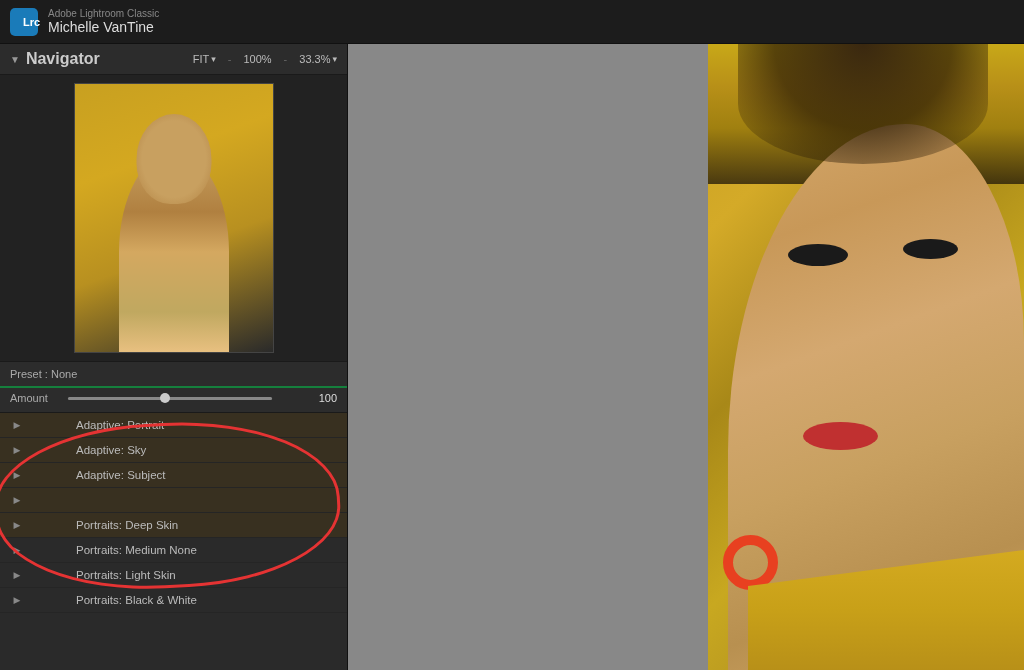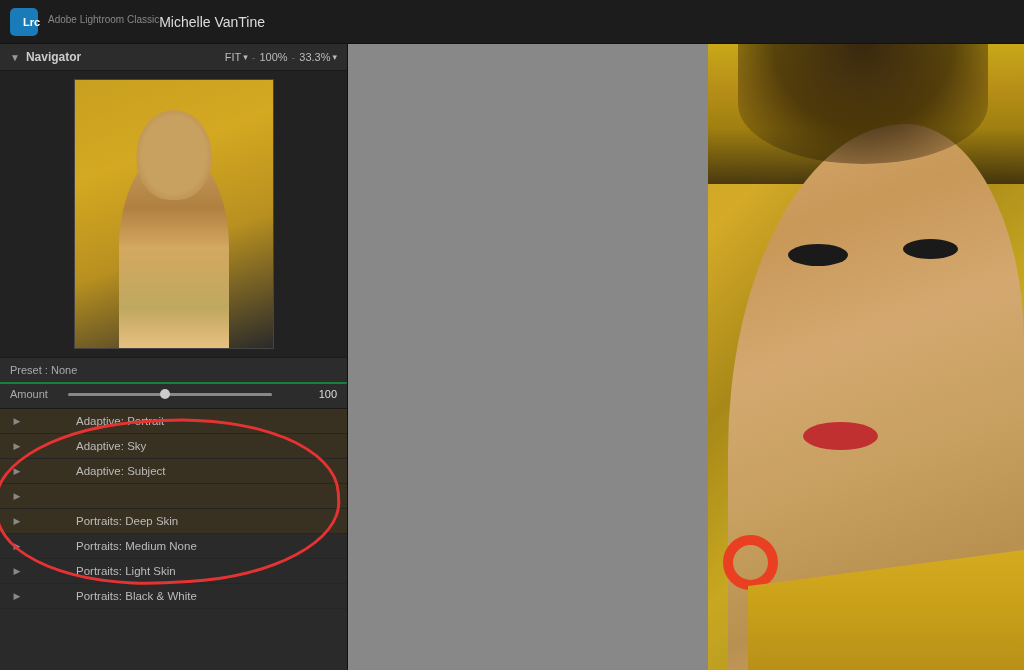--- a/index.html
+++ b/index.html
@@ -35,21 +35,21 @@
       justify-content: center;
       color: #fff;
       font-weight: bold;
       font-size: 11px;
       margin-right: 10px;
       flex-shrink: 0;
       padding-left: 15px;
     }
     .titlebar-text {
       display: flex;
-      flex-direction: row;
+      flex-direction: column;
     }
     .titlebar-app {
       font-size: 10px;
       color: #888;
     }
     .titlebar-user {
       font-size: 14px;
       color: #ddd;
       font-weight: 500;
     }
@@ -79,29 +79,29 @@
       padding: 6px 10px;
       background: #2c2c2c;
       border-bottom: 1px solid #1a1a1a;
     }
     .navigator-header .triangle {
       color: #999;
       margin-right: 6px;
       font-size: 10px;
     }
     .navigator-title {
-      font-size: 12px;
+      font-size: 16px;
       color: #ccc;
       font-weight: 600;
       flex: 1;
     }
     .navigator-controls {
       display: flex;
       align-items: flex-start;
-      gap: 4px;
+      gap: 12px;
       font-size: 11px;
       color: #aaa;
     }
     .nav-btn {
       cursor: pointer;
       color: #bbb;
       display: flex;
       align-items: center;
       gap: 2px;
     }

